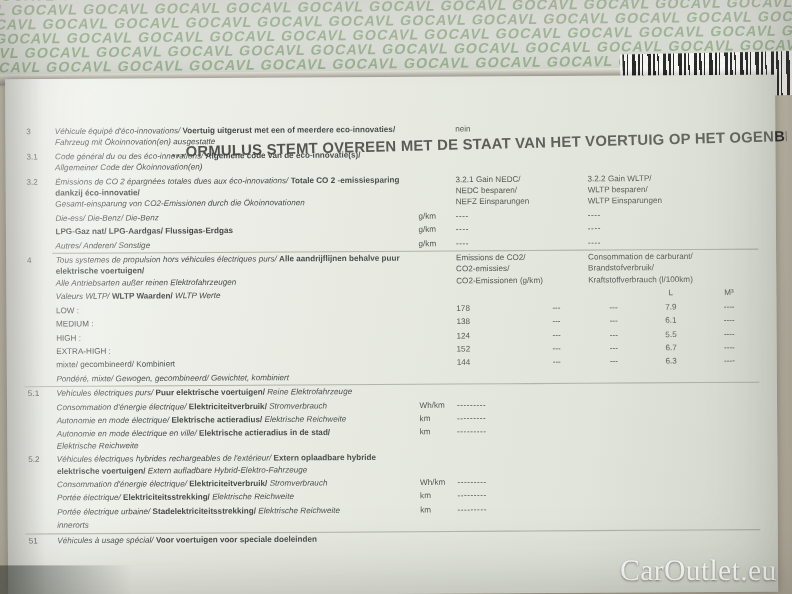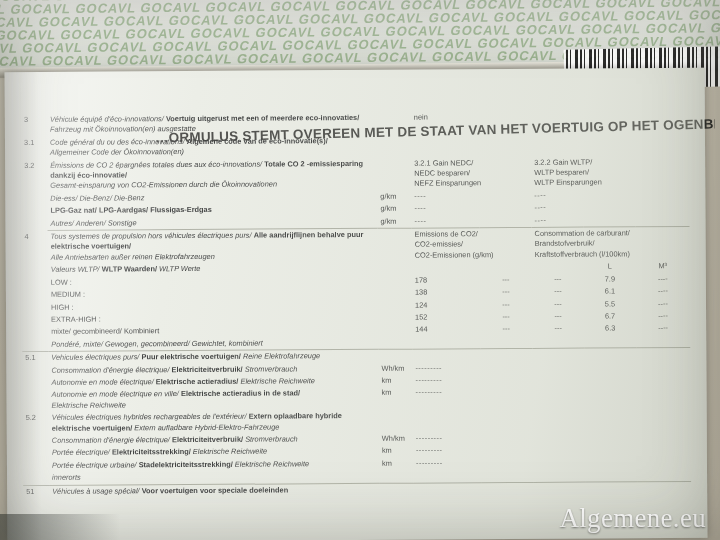--- a/index.html
+++ b/index.html
@@ -470,14 +470,14 @@
       <td></td>
       <td></td>
     </tr>
   </tbody>
     </table>
 
   <div class="paper-tint"></div>
 </div>
 
 <div class="blurcorner"></div>
-<div class="wm">Algemene.eu</div>
+<div class="wm">CarOutlet.eu</div>
 <div class="vign"></div>
 
 </body></html>

